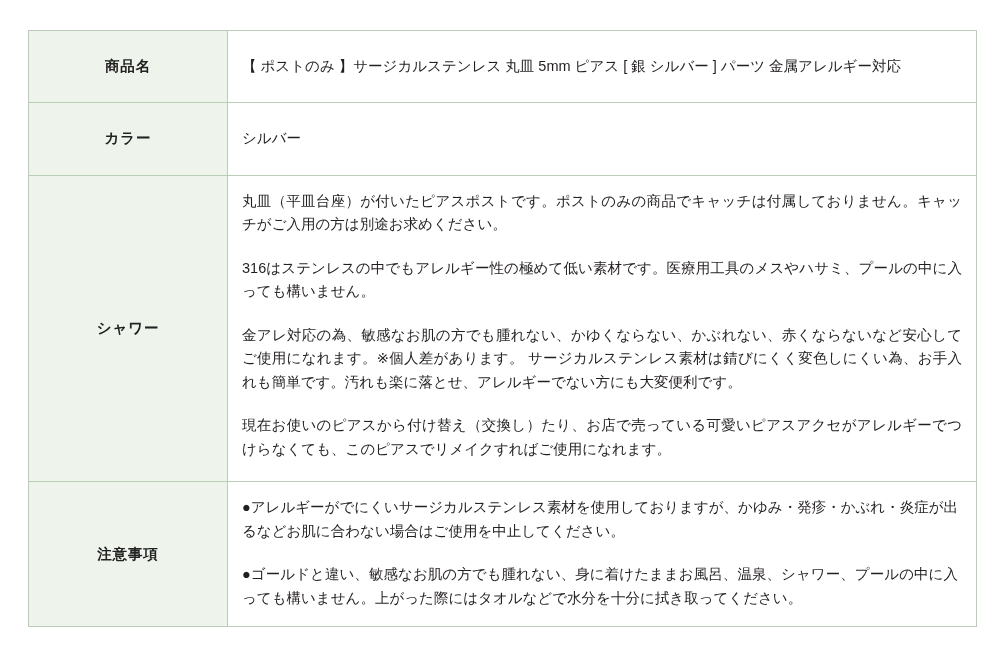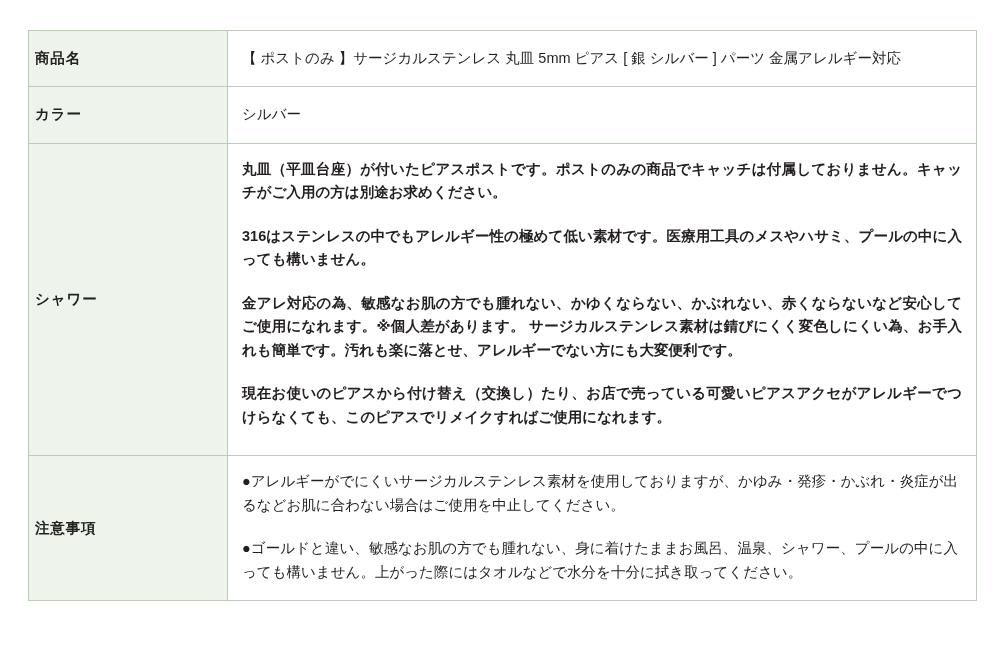--- a/index.html
+++ b/index.html
@@ -29,43 +29,42 @@
   }
   table.spec td {
     border: 1px solid #b9cdb9;
     vertical-align: middle;
     font-size: 14.5px;
     line-height: 1.62;
   }
   td.label {
     width: 186px;
     background: #eef4ec;
-    text-align: left;
+    text-align: center;
     font-weight: bold;
     color: #222;
     padding: 9px 6px;
     letter-spacing: 0.06em;
   }
   td.value {
     background: #ffffff;
-    padding: 16px 14px;
+    padding: 24px 14px;
     color: #231f20;
   }
   td.value.tall {
     vertical-align: middle;
     padding: 14px 14px 16px 14px;
   }
   .para {
     margin: 0 0 20px 0;
     text-align: justify;
     text-justify: inter-ideograph;
-    font-weight: bold;
   }
   .para:last-child {
-    margin-bottom: 10px;
+    margin-bottom: 4px;
   }
   .bullet {
     margin: 0 4px 20px 0;
     text-align: justify;
     text-justify: inter-ideograph;
   }
   .bullet:last-child {
     margin-bottom: 0;
   }
 </style>

